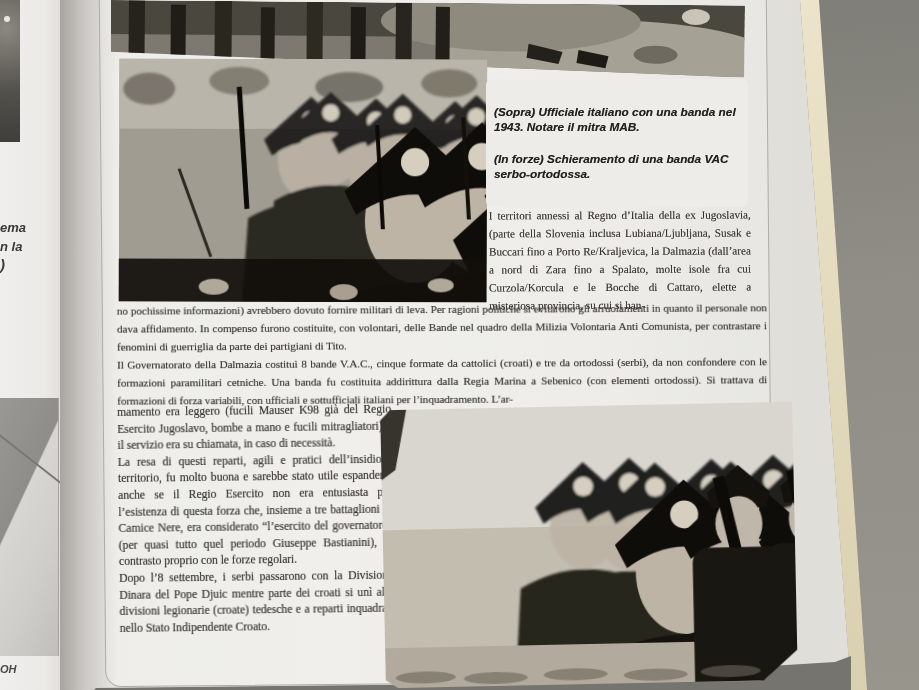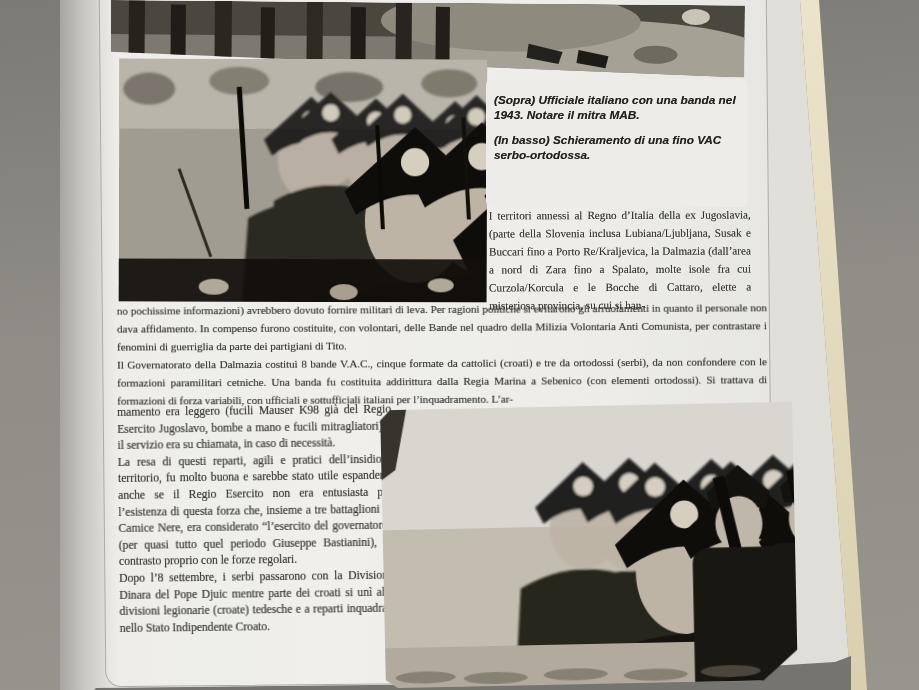--- a/index.html
+++ b/index.html
@@ -44,21 +44,21 @@
   .photo svg{display:block;width:100%;height:100%;}
   .photo-top{left:111px;top:0;width:634px;height:72px;transform:rotate(0.5deg);
              transform-origin:left top;clip-path:polygon(0 0,100% 0,100% 100%,0 72%);}
   .photo-mid{left:119px;top:59px;width:368px;height:243px;transform:rotate(0.15deg);}
   .photo-bot{left:383px;top:406px;width:412px;height:278px;transform:rotate(-1.2deg);
              clip-path:polygon(0 10px,10px 0,100% 0,100% calc(100% - 30px),calc(100% - 34px) 100%,12px 100%,0 calc(100% - 8px));}
 
   
   .caption-panel{left:486px;top:79px;width:262px;height:128px;background:#edece8;
                  border-radius:6px;padding:10px 6px 0 8px;box-sizing:border-box;}
-  .caption-panel p{margin:4px 0 9px 0;font-family:"Liberation Sans",sans-serif;font-weight:700;
+  .caption-panel p{margin:16px 0 9px 0;font-family:"Liberation Sans",sans-serif;font-weight:700;
                    font-style:italic;font-size:11.8px;line-height:1.3;color:#22211e;
                    text-shadow:0 0 .3px rgba(40,38,35,.55);}
 
   
   .serif{color:#34322e;text-align:justify;text-shadow:0 0 .4px rgba(60,56,50,.45);}
   .serif p{margin:0;}
   .col-right{left:489px;top:206px;width:262px;font-size:11.2px;line-height:18px;
              transform:rotate(-0.2deg);}
   .full-block{left:117px;top:300px;width:650px;font-size:11.3px;line-height:18.1px;
               letter-spacing:-0.12px;transform:rotate(-0.3deg);}
@@ -91,20 +91,30 @@
         <rect x="19" y="95" width="9" height="17" fill="#a59d8e"></rect>
         <rect x="7" y="112" width="11" height="8" fill="#0e0d0a"></rect>
         <rect x="18" y="112" width="11" height="8" fill="#0e0d0a"></rect>
       </symbol>
       <filter id="blur1">
           <feGaussianBlur stdDeviation="1.3"></feGaussianBlur>
         </filter>
     </defs>
   </svg>
 
+  <div class="abs left-page">
+    <div class="abs frag-photo-a">
+      <div class="abs frag-dot"></div>
+    </div>
+    <div class="abs frag-text" style="top:220px;">ema</div>
+    <div class="abs frag-text" style="top:239px;">n la</div>
+    <div class="abs frag-text" style="top:256px;font-size:15px;">)</div>
+    <div class="abs frag-photo-b"></div>
+    <div class="abs frag-text" style="top:663px;font-size:11px;color:#4a4946;">OH</div>
+  </div>
 
   <div class="abs main-page"></div>
   <div class="abs cream-edge"></div>
   <div class="abs below-shadow"></div>
   <div class="abs gutter"></div>
   <div class="abs frame"></div>
 
   <div class="abs photo photo-top">
     <svg viewBox="0 0 634 72" preserveAspectRatio="none">
       <rect width="634" height="72" fill="#7d7970"></rect>
@@ -164,21 +174,21 @@
       <ellipse cx="95" cy="228" rx="15" ry="8" fill="#b0a899"></ellipse>
       <ellipse cx="225" cy="233" rx="14" ry="8" fill="#a89f90"></ellipse>
       <ellipse cx="322" cy="226" rx="13" ry="7" fill="#b0a899"></ellipse>
       <line x1="60" y1="110" x2="92" y2="198" stroke="#2c2a24" stroke-width="3"></line>
       <rect x="0" y="0" width="368" height="243" fill="none"></rect>
     </svg>
   </div>
 
   <div class="abs caption-panel">
     <p>(Sopra) Ufficiale italiano con una banda nel 1943. Notare il mitra MAB.</p>
-    <p>(In basso) Schieramento di una fino VAC serbo-ortodossa.</p>
+    <p>(In forze) Schieramento di una banda VAC serbo-ortodossa.</p>
   </div>
 
   <div class="abs serif col-right">
     <p>I territori annessi al Regno d’Italia della ex Jugoslavia, (parte della Slovenia inclusa Lubiana/Ljubljana, Susak e Buccari fino a Porto Re/Kraljevica, la Dalmazia (dall’area a nord di Zara fino a Spalato, molte isole fra cui Curzola/Korcula e le Bocche di Cattaro, elette a misteriosa provincia, su cui si han-</p>
   </div>
 
   <div class="abs serif full-block">
     <p>no pochissime informazioni) avrebbero dovuto fornire militari di leva. Per ragioni politiche si evitarono gli arruolamenti in quanto il personale non dava affidamento. In compenso furono costituite, con volontari, delle Bande nel quadro della Milizia Volontaria Anti Comunista, per contrastare i fenomini di guerriglia da parte dei partigiani di Tito.</p>
     <p>Il Governatorato della Dalmazia costituì 8 bande V.A.C., cinque formate da cattolici (croati) e tre da ortodossi (serbi), da non confondere con le formazioni paramilitari cetniche. Una banda fu costituita addirittura dalla Regia Marina a Sebenico (con elementi ortodossi). Si trattava di formazioni di forza variabili, con ufficiali e sottufficiali italiani per l’inquadramento. L’ar-</p>
   </div>

